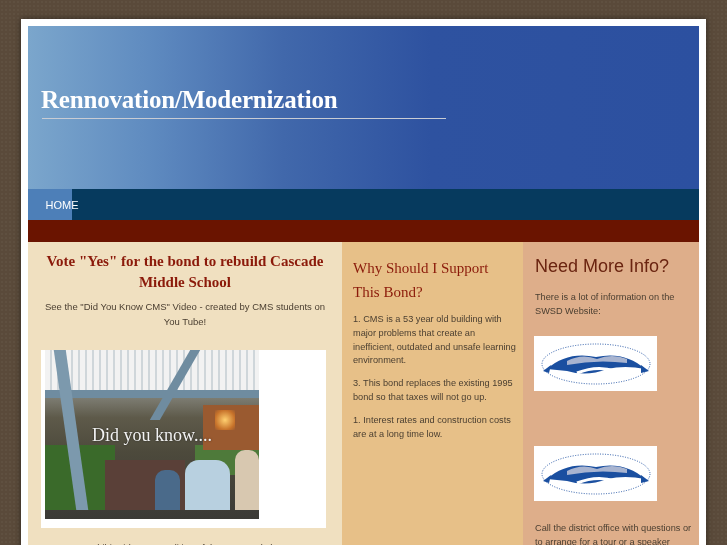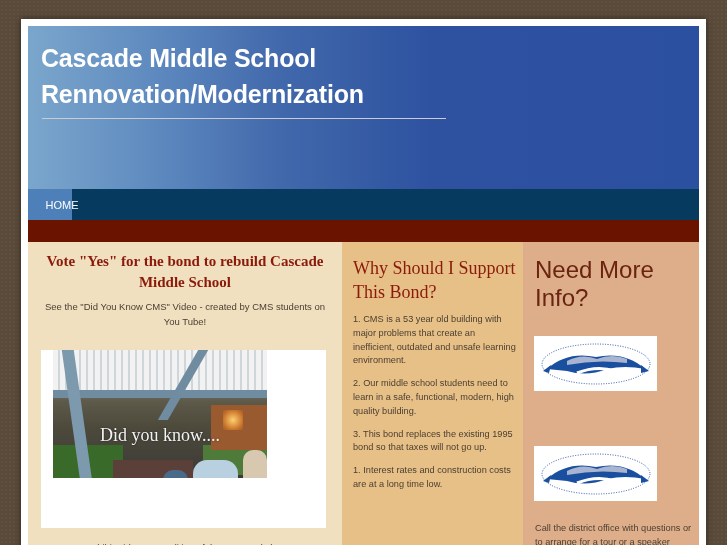--- a/index.html
+++ b/index.html
@@ -18,21 +18,21 @@
   }
   .header {
     position: absolute; left: 28px; top: 26px; width: 671px; height: 163px;
     background: linear-gradient(90deg, #7ba6cc 0%, #5f8bc0 18%, #4168ab 38%, #2e52a0 60%, #2c50a0 100%);
   }
   .title-line {
     position: absolute; left: 13px; color: #ffffff; font-weight: bold;
     font-size: 25px; letter-spacing: -0.2px; white-space: nowrap;
   }
   .t1 { top: 18px; }
-  .t2 { top: 54px; }
+  .t2 { top: 60px; font-family: Liberation Serif, serif; }
   .t3 { top: 100px; }
   .divider {
     position: absolute; left: 14px; top: 92px; width: 404px; height: 1px; background: #c8ccd4;
   }
   .nav {
     position: absolute; left: 28px; top: 189px; width: 671px; height: 31px;
     background: #063a5e;
   }
   .nav-home {
     position: absolute; left: 0; top: 0; width: 44px; height: 31px;
@@ -54,21 +54,21 @@
     font-size: 15px; line-height: 21px;
   }
   .col1-text {
     position: absolute; left: 12px; top: 57px; width: 290px; text-align: center;
     color: #4a3e30; font-size: 9.5px; line-height: 15px;
   }
   .video-box {
     position: absolute; left: 13px; top: 108px; width: 285px; height: 178px; background: #ffffff;
   }
   .photo {
-    position: absolute; left: 12px; top: 0; width: 214px; height: 128px; overflow: hidden;
+    position: absolute; left: 4px; top: 0; width: 214px; height: 169px; overflow: hidden;
     background: linear-gradient(180deg, #dfe3e6 0%, #c9cfd4 14%, #8d8f88 22%, #5e5a4a 40%, #4d4a3c 60%, #3b3a36 100%);
   }
   .photo .roof {
     position: absolute; left: 0; top: 0; width: 214px; height: 42px;
     background: repeating-linear-gradient(90deg, #f2f2f2 0 5px, #cfd6da 5px 7px);
   }
   .photo .beam1 { position:absolute; left: 20px; top: 0; width: 12px; height: 160px; background:#7c99ad; transform: skewX(8deg); }
   .photo .beam2 { position:absolute; left: 125px; top: 0; width: 10px; height: 70px; background:#6f8ca0; transform: skewX(-30deg); }
   .photo .crossbar { position:absolute; left: 0; top: 40px; width: 214px; height: 8px; background:#6f8ca0; }
   .photo .grass { position:absolute; left: 0; top: 95px; width: 70px; height: 65px; background:#3a6a2a; }
@@ -89,47 +89,46 @@
     font-family: "Liberation Serif", serif; color: #eaeaea; font-size: 10.5px; line-height: 12px;
     text-shadow: 0 0 2px rgba(0,0,0,0.6);
   }
   .col1-bottom {
     position: absolute; left: 12px; top: 298px; width: 290px; text-align: center;
     color: #4a3e30; font-size: 9.5px; line-height: 15px;
   }
 
   .col2-title {
     position: absolute; left: 11px; top: 14px; width: 165px;
-    font-family: "Liberation Serif", serif; color: #8b1a0a; font-size: 18px; line-height: 24px;
+    font-family: "Liberation Serif", serif; color: #8b1a0a; font-size: 15px; line-height: 24px;
   }
   .col2-items { position: absolute; left: 11px; top: 71px; width: 165px; }
   .col2-item { color: #4a3e30; font-size: 9.2px; line-height: 13.8px; margin-bottom: 9px; }
 
   .col3-title {
     position: absolute; left: 12px; top: 14px; width: 160px;
-    color: #6a2410; font-size: 24px;
+    color: #6a2410; font-size: 18px;
   }
   .col3-text { position: absolute; left: 12px; width: 158px; color: #4a3e30; font-size: 9.2px; line-height: 14px; }
   .ct1 { top: 48px; }
   .ct2 { top: 172px; margin-top: 43px; }
   .ct3 { top: 279px; }
   .logo {
     position: absolute; left: 11px; width: 123px; height: 55px; background: #ffffff;
     display: flex; align-items: center; justify-content: center;
   }
   .logo1 { top: 94px; }
   .logo2 { top: 204px; }
 </style>
 </head>
 <body>
 
 <div class="frame"></div>
 
 <div class="header">
-  <div class="title-line t1">Cascade Middle School</div>
   <div class="title-line t2">Rennovation/Modernization</div>
   <div class="divider"></div>
 </div>
 
 <div class="nav">
   <div class="nav-home">HOME</div>
 </div>
 
 <div class="redband"></div>
 
@@ -153,28 +152,28 @@
       <div class="photo-title">Did you know....</div>
     </div>
   </div>
   <div class="col1-bottom">Our exhibit Video - a rendition of the proposed changes</div>
 </div>
 
 <div class="col col2">
   <div class="col2-title">Why Should I Support This Bond?</div>
   <div class="col2-items">
     <div class="col2-item">1. CMS is a 53 year old building with major problems that create an inefficient, outdated and unsafe learning environment.</div>
-    <div class="col2-item">2. Our middle school students need to learn in a safe, functional, modern, high quality building.</div>
     <div class="col2-item">3. This bond replaces the existing 1995 bond so that taxes will not go up.</div>
     <div class="col2-item">1. Interest rates and construction costs are at a long time low.</div>
   </div>
 </div>
 
 <div class="col col3">
   <div class="col3-title">Need More Info?</div>
+  <div class="col3-text ct1">There is a lot of information on the SWSD Website:</div>
   <div class="logo logo1">
     <svg width="118" height="50" viewBox="0 0 118 50">
       <ellipse cx="59" cy="25" rx="54" ry="20" fill="none" stroke="#2a5aa8" stroke-width="1" stroke-dasharray="1 1.5"></ellipse>
       <path d="M10 30 Q30 12 59 18 Q88 12 108 30 Q88 26 70 30 Q50 38 30 32 Z" fill="#1a4fa0"></path>
       <path d="M30 22 Q45 14 60 20 Q75 14 90 20 L90 24 Q60 20 30 26 Z" fill="#a8b4d0"></path>
       <path d="M40 34 Q60 26 78 32" stroke="#ffffff" stroke-width="3" fill="none"></path>
       <path d="M6 32 L14 26 L12 34 Z M104 26 L112 32 L104 34 Z" fill="#1a4fa0"></path>
     </svg>
   </div>
   <div class="col3-text ct2">SWSD Facebook page:</div>

